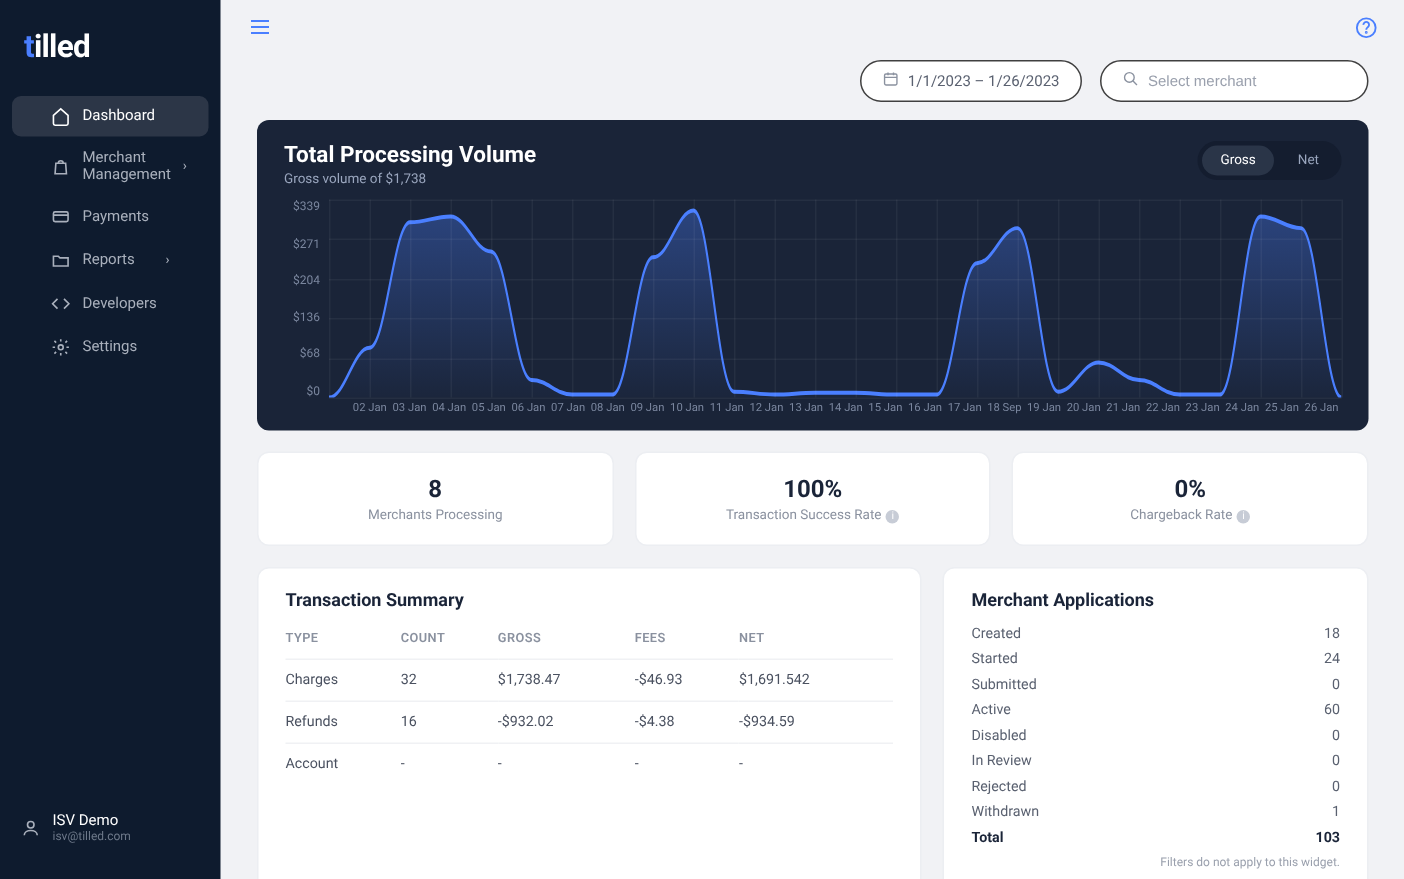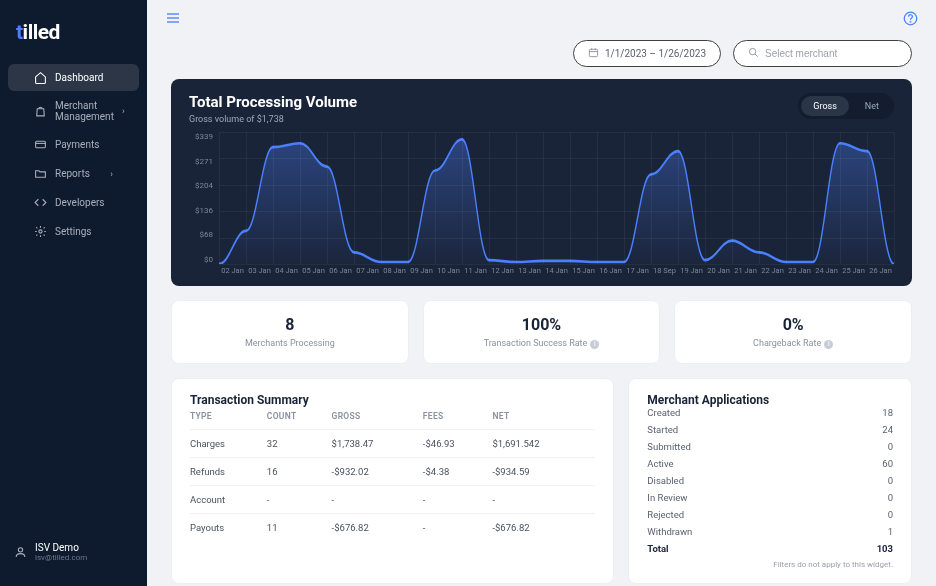--- a/index.html
+++ b/index.html
@@ -85,35 +85,35 @@
 .toggle-btn { font-size:9px; padding:5px 12px; border-radius:14px; color:#9aa6be; cursor:pointer; }
 .toggle-btn.active { background:#2a3548; color:#fff; }
 
 .chart-body { position:relative; height:150px; margin-top:8px; }
 .y-axis { position:absolute; left:0; top:0; bottom:18px; width:28px; display:flex; flex-direction:column; justify-content:space-between; font-size:8px; color:#7a869e; text-align:right; }
 .y-axis span { padding-right:4px; }
 .plot { position:absolute; left:30px; right:0; top:0; bottom:18px; }
 .gridlines { position:absolute; inset:0; }
 .gridlines .hl { position:absolute; left:0; right:0; border-top:1px solid rgba(255,255,255,0.05); }
 .gridlines .vl { position:absolute; top:0; bottom:0; border-left:1px solid rgba(255,255,255,0.05); }
-.x-axis { position:absolute; left:30px; right:0; bottom:0; height:16px; display:flex; font-size:7.5px; color:#7a869e; }
+.x-axis { position:absolute; left:44px; right:0; bottom:0; height:16px; display:flex; font-size:7.5px; color:#7a869e; }
 .x-axis span { flex:1; text-align:center; white-space:nowrap; }
 svg.area-chart { width:100%; height:100%; display:block; }
 
 
 .stats-row { display:flex; gap:14px; }
 .stat-card { flex:1; background:#fff; border-radius:8px; padding:14px 0; text-align:center; border:1px solid #eceef2; }
 .stat-val { font-size:16px; font-weight:700; color:#1a2438; }
 .stat-label { font-size:9px; color:#8a919f; margin-top:4px; }
 .info-dot { display:inline-block; width:9px; height:9px; border-radius:50%; background:#c7ccd6; color:#fff; font-size:7px; line-height:9px; text-align:center; margin-left:3px; }
 
 
 .bottom-row { display:flex; gap:14px; }
 .panel { background:#fff; border-radius:8px; border:1px solid #eceef2; padding:14px 18px; }
-.panel-title { font-size:12px; font-weight:700; color:#1a2438; }
+.panel-title { font-size:12px; font-weight:700; color:#1a2438; margin-bottom:10px; }
 .tx-panel { flex:1.65; }
 .tx-table { width:100%; border-collapse:collapse; font-size:9.5px; }
 .tx-table th { text-align:left; font-size:8.5px; color:#8a919f; font-weight:600; text-transform:uppercase; letter-spacing:0.3px; padding:4px 0 8px; }
 .tx-table td { padding:8px 0; color:#4a5160; border-top:1px solid #f0f1f4; }
 .tx-table th:nth-child(n+2), .tx-table td:nth-child(n+2) { text-align:left; }
 
 .app-panel { flex:1; }
 .app-list { display:flex; flex-direction:column; gap:6px; font-size:9.5px; }
 .app-row { display:flex; justify-content:space-between; color:#5a6170; }
 .app-row.total { font-weight:700; color:#1a2438; }
@@ -378,27 +378,20 @@
                   <td>-$4.38</td>
                   <td>-$934.59</td>
                 </tr>
                 <tr>
                   <td>Account</td>
                   <td>-</td>
                   <td>-</td>
                   <td>-</td>
                   <td>-</td>
                 </tr>
-                <tr>
-                  <td>Payouts</td>
-                  <td>11</td>
-                  <td>-$676.82</td>
-                  <td>-</td>
-                  <td>-$676.82</td>
-                </tr>
               </tbody>
           </table>
         </div>
         <div class="panel app-panel">
           <div class="panel-title">Merchant Applications</div>
           <div class="app-list">
               <div class="app-row">
                 <span>Created</span>
                 <span>18</span>
               </div>

